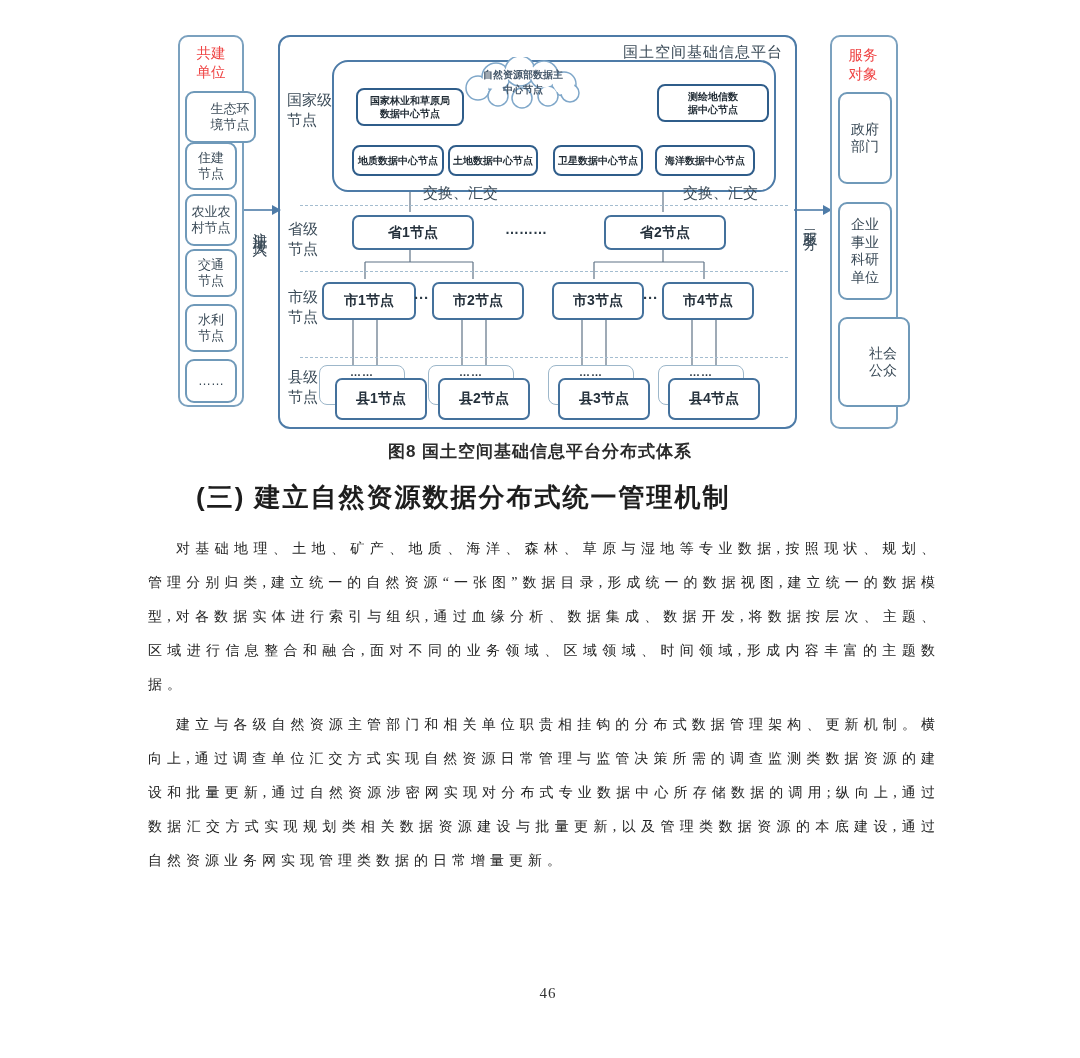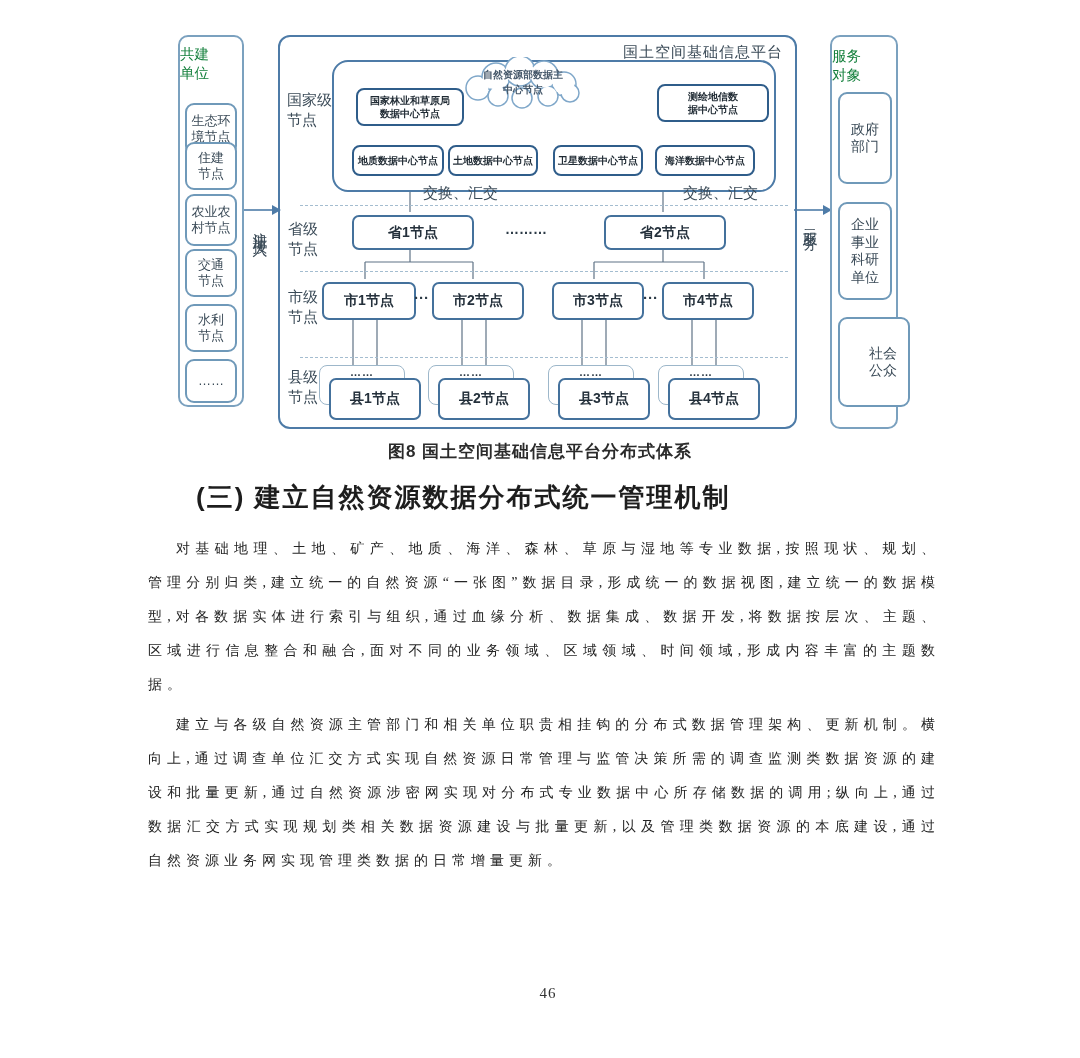--- a/index.html
+++ b/index.html
@@ -2,22 +2,22 @@
 <html><head>
 <meta charset="utf-8">
 <style>
   html,body{margin:0;padding:0;background:#ffffff;width:1080px;height:1058px;
     font-family:"Liberation Serif","DejaVu Serif",serif;color:#222;}
   .page{position:relative;width:1080px;height:1058px;background:#fff;overflow:hidden;}
   .abs{position:absolute;}
   .prewrap{white-space:pre-line;}
   
   .panel{border:2px solid #7ba1bf;border-radius:10px;background:#fff;}
-  .panel-title{font-size:14.5px;color:#15803d;line-height:1.3;
-    font-family:Liberation Sans, sans-serif;}
+  .panel-title{font-size:14.5px;color:#ef4444;text-align:center;line-height:1.3;
+    font-family:Liberation Mono, monospace;}
   .panel-item{border:2px solid #6f99b9;border-radius:9px;background:#fff;
     font-size:13px;color:#3a4a57;text-align:center;display:flex;align-items:center;justify-content:center;
     line-height:1.25;font-family:"Liberation Sans","DejaVu Sans",sans-serif;}
   .platform{border:2.5px solid #4d7ba7;border-radius:12px;background:transparent;}
   .platform-title{font-size:15px;color:#3a4a57;letter-spacing:1px;
     font-family:"Liberation Sans","DejaVu Sans",sans-serif;}
   .national-box{border:2px solid #4d7ba7;border-radius:16px;background:#fff;}
   .lvl-label{font-size:15px;color:#3a4a57;line-height:1.3;
     font-family:"Liberation Sans","DejaVu Sans",sans-serif;}
   .minibox{border:2px solid #2f5d8a;border-radius:8px;background:#fff;color:#1f2a33;
@@ -88,21 +88,21 @@
 
     <g>
       <line x1="794" y1="210" x2="823" y2="210" stroke="#4e7ca8" stroke-width="1.6"></line>
       <polygon points="823,205 832,210 823,215" fill="#4e7ca8"></polygon>
     </g>
   </svg>
 
   <div class="abs panel" style="left:178px;top:35px;width:62px;height:368px;">
     <div class="abs panel-title prewrap" style="left:0;top:8px;width:62px;">共建
 单位</div>
-    <div class="abs panel-item prewrap" style="left:5px;top:66px;width:48px;height:48px;">生态环
+    <div class="abs panel-item prewrap" style="left:5px;top:54px;width:48px;height:48px;padding-left:19px;">生态环
 境节点</div>
     <div class="abs panel-item prewrap" style="left:5px;top:105px;width:48px;height:44px;">住建
 节点</div>
     <div class="abs panel-item prewrap" style="left:5px;top:157px;width:48px;height:48px;">农业农
 村节点</div>
     <div class="abs panel-item prewrap" style="left:5px;top:212px;width:48px;height:44px;">交通
 节点</div>
     <div class="abs panel-item prewrap" style="left:5px;top:267px;width:48px;height:44px;">水利
 节点</div>
     <div class="abs panel-item prewrap" style="left:5px;top:322px;width:48px;height:40px;">……</div>
@@ -177,21 +177,21 @@
     <div class="abs nodebox" style="left:382px;top:245px;width:88px;height:34px;">市4节点</div>
     <div class="abs dashline" style="left:20px;top:320px;width:488px;"></div>
 
     <div class="abs lvl-label prewrap" style="left:8px;top:330px;width:48px;">县级
 节点</div>
 
     <div class="abs" style="left:39px;top:328px;width:100px;height:54px;">
       <div class="abs backbox" style="left:0;top:0;width:84px;height:38px;">
         <div class="abs dots" style="left:0;top:0;width:84px;text-align:center;font-size:11px;letter-spacing:1px;">……</div>
       </div>
-      <div class="abs nodebox" style="left:10px;top:13px;width:88px;height:38px;">县1节点</div>
+      <div class="abs nodebox" style="left:16px;top:13px;width:88px;height:38px;">县1节点</div>
     </div>
     <div class="abs" style="left:148px;top:328px;width:100px;height:54px;">
       <div class="abs backbox" style="left:0;top:0;width:84px;height:38px;">
         <div class="abs dots" style="left:0;top:0;width:84px;text-align:center;font-size:11px;letter-spacing:1px;">……</div>
       </div>
       <div class="abs nodebox" style="left:10px;top:13px;width:88px;height:38px;">县2节点</div>
     </div>
     <div class="abs" style="left:268px;top:328px;width:100px;height:54px;">
       <div class="abs backbox" style="left:0;top:0;width:84px;height:38px;">
         <div class="abs dots" style="left:0;top:0;width:84px;text-align:center;font-size:11px;letter-spacing:1px;">……</div>

